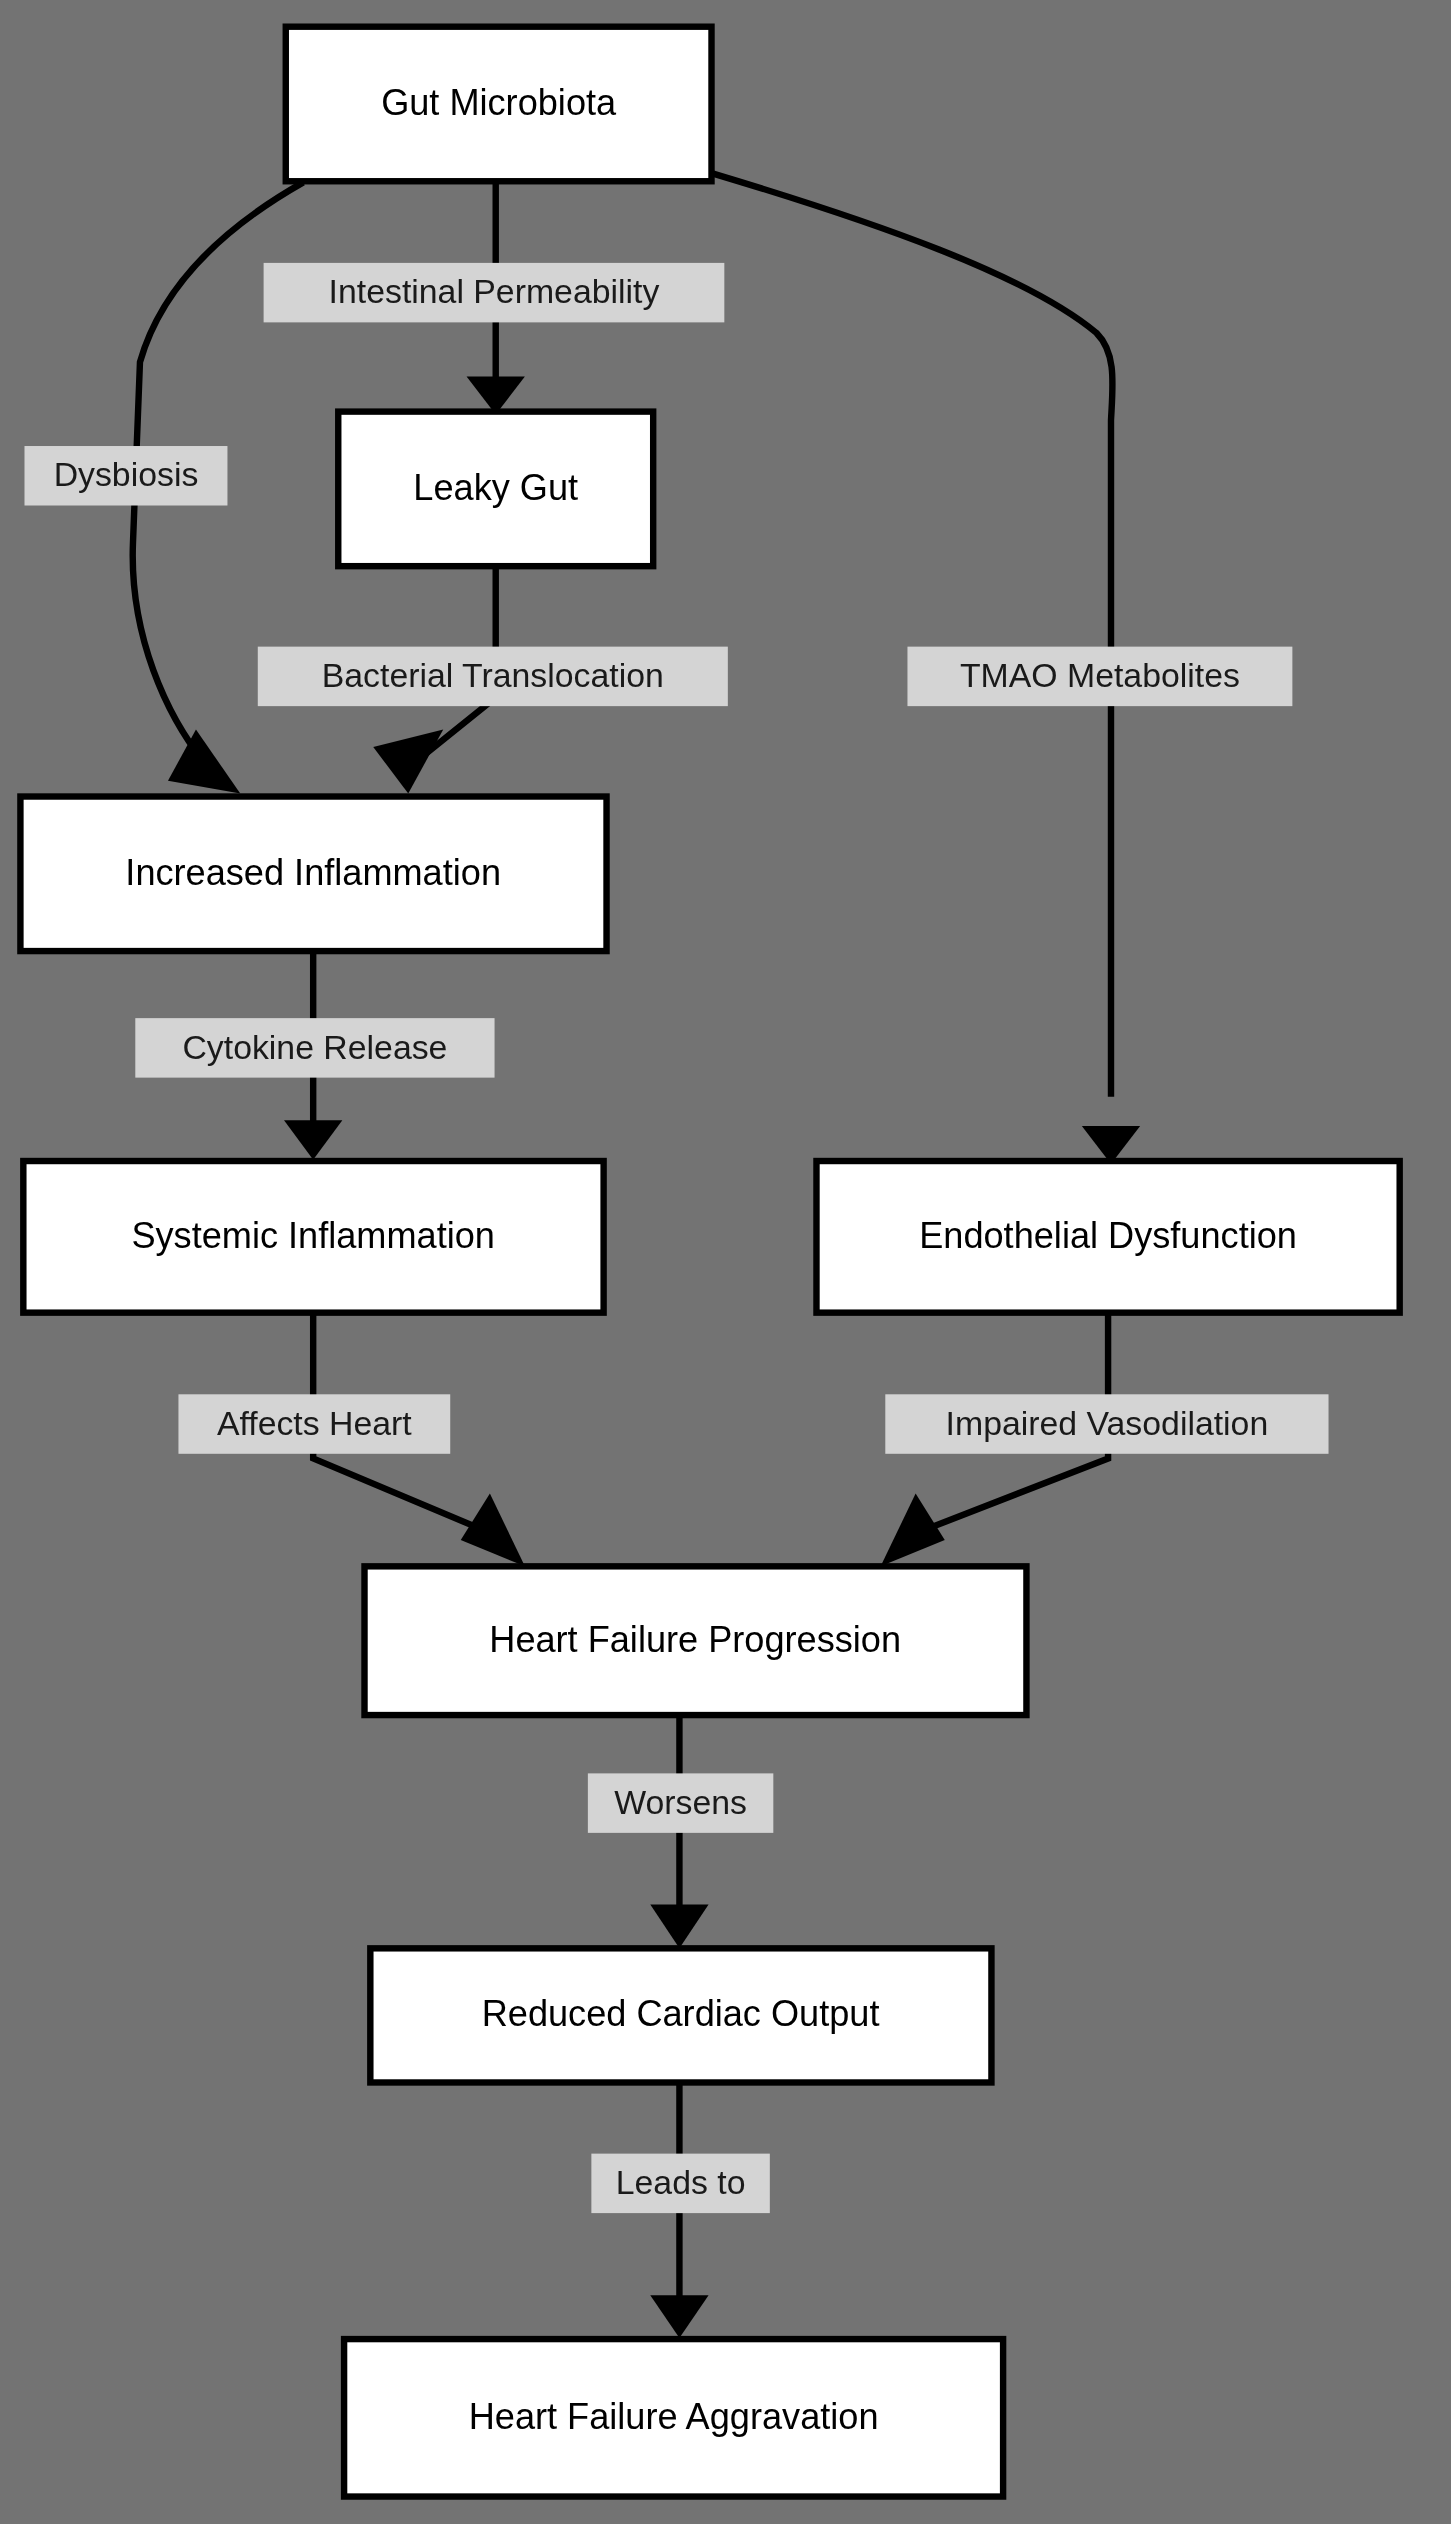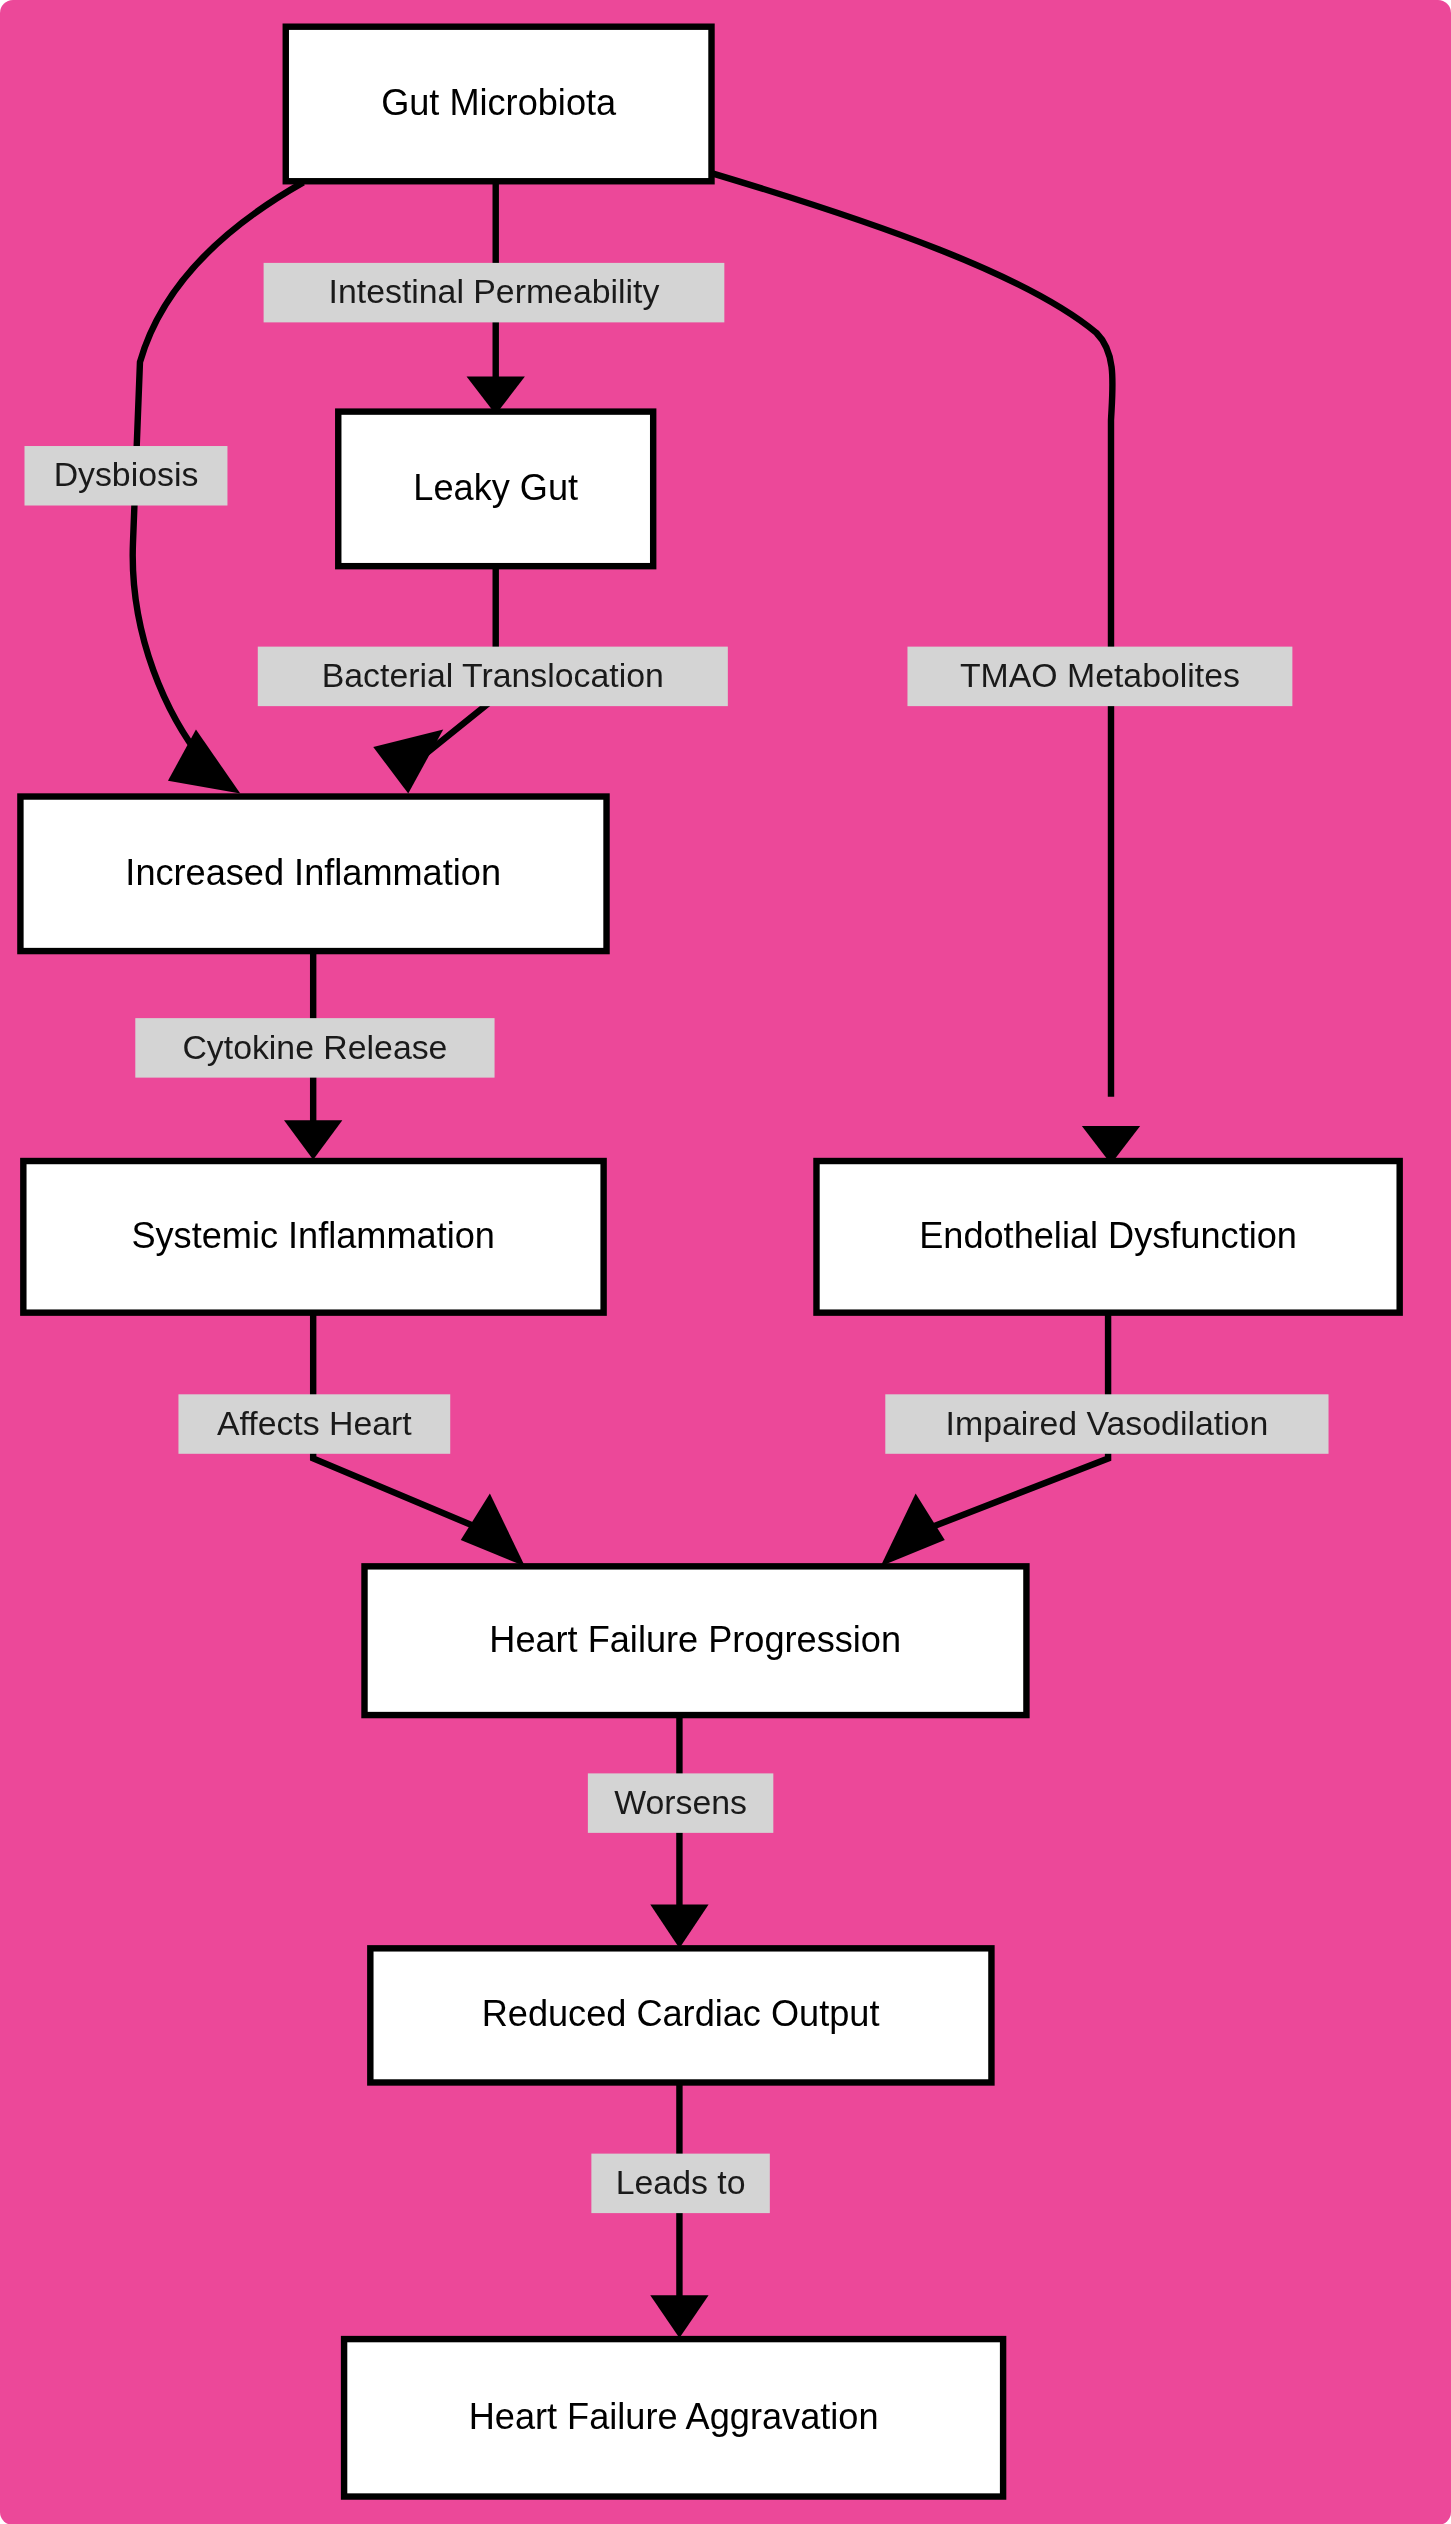--- a/index.html
+++ b/index.html
@@ -11,22 +11,21 @@
   body {
     width: 1451px;
     height: 2525px;
     font-family: "Liberation Sans", sans-serif;
     overflow: hidden;
   }
   #flowchart-root {
     position: relative;
     width: 1451px;
     height: 2525px;
-    background: #ec4899;
-    border-radius: 13px;
+    background: #737373;
   }
   svg#flow-svg {
     position: absolute;
     top: 0;
     left: 0;
     width: 1451px;
     height: 2525px;
     display: block;
   }
   .node-rect {

